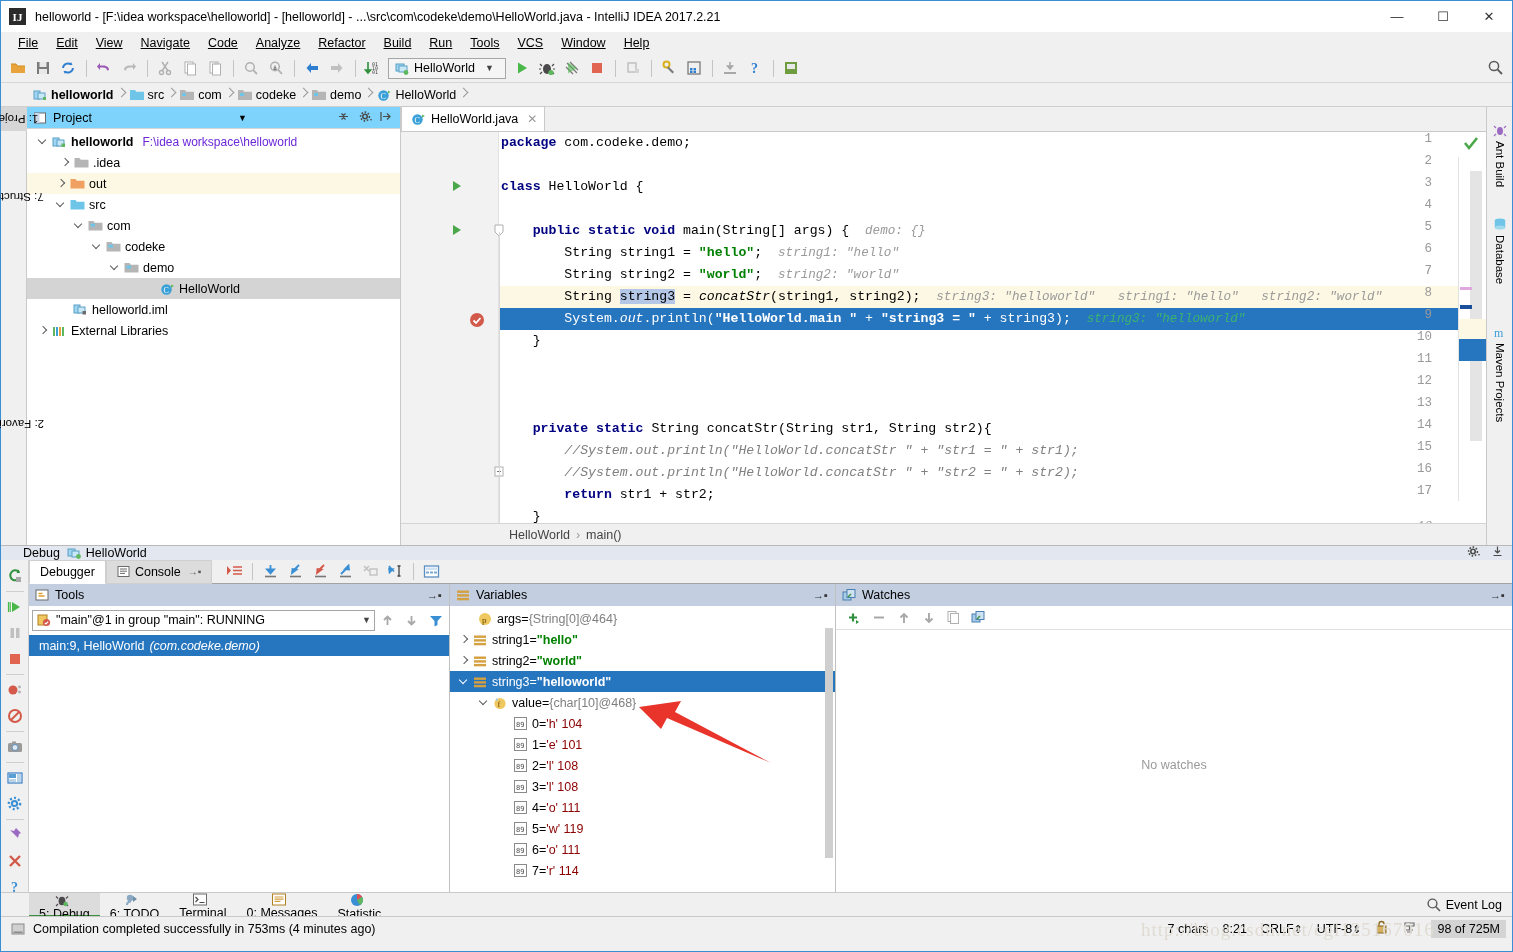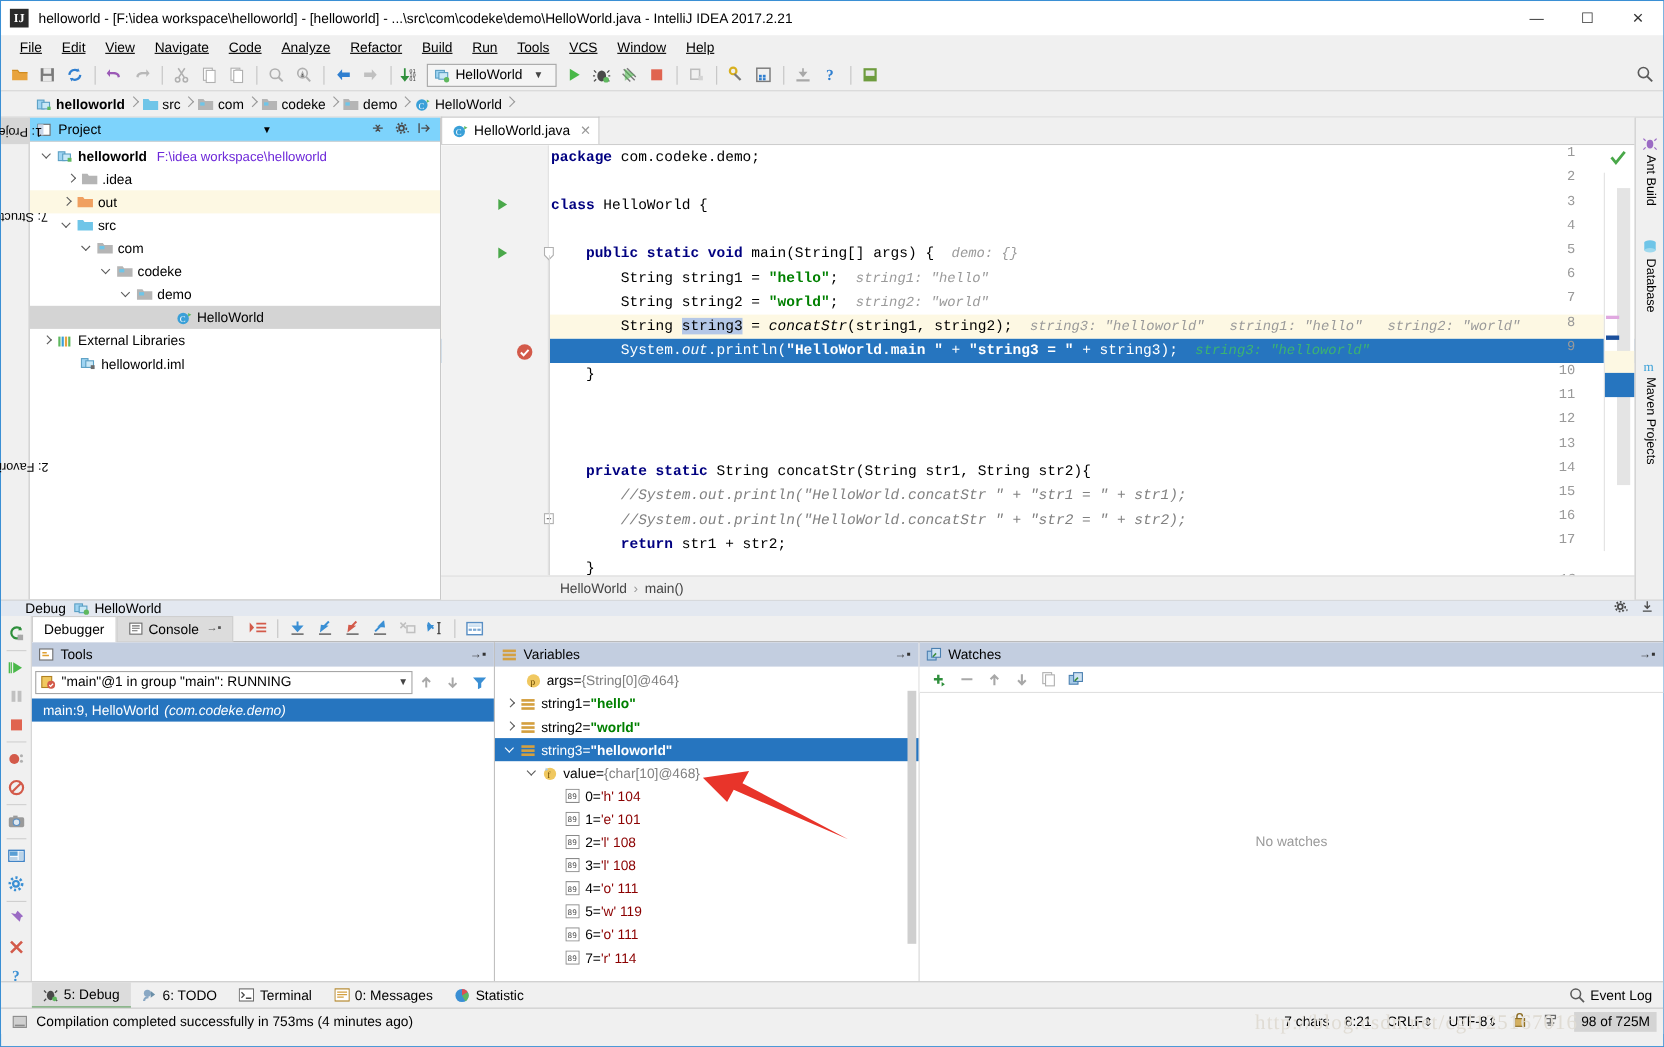--- a/index.html
+++ b/index.html
@@ -172,21 +172,21 @@
   .pane-split { width:1px; background:#c0c0c0; }
   .watches-tb { height:24px; background:#fff; display:flex; align-items:center;
                 padding-left:5px; border-bottom:1px solid #e0e0e0; }
   .wbtn2 { width:25px; height:22px; display:flex; align-items:center; justify-content:center; }
   .nowatches { flex:1; display:flex; align-items:center; justify-content:center;
                color:#9a9a9a; font-size:12.5px; }
 
   
   .bottombar { height:24px; background:#f0f0f0; display:flex; align-items:center;
                border-top:1px solid #c9c9c9; padding-left:28px; position:relative; }
-  .bbtn { height:24px; display:flex; align-items:center; padding:0 10px; font-size:12.5px; }
+  .bbtn { height:24px; display:flex; align-items:center; padding:0 10px; font-size:12.5px;flex-direction:column; }
   .bbtn.sel { background:#dcdcdc; border-bottom:2px solid #3c8f3c; }
   .bbtn .ic { margin-right:5px; display:flex; }
   .eventlog { position:absolute; right:10px; display:flex; align-items:center; font-size:12.5px; }
 
   .statusbar { height:24px; background:#f0f0f0; display:flex; align-items:center;
                border-top:1px solid #c9c9c9; padding-left:10px; position:relative;
                font-size:12.5px; }
   .status-right { position:absolute; right:6px; display:flex; align-items:center; gap:14px; }
   .memchip { background:#d4d4d4; padding:2px 6px; }
   .watermark { position:absolute; left:1140px; top:918px; font-size:19px; color:#e0dcd4;
@@ -551,38 +551,38 @@
           <span class="arrow"></span>
           <span style="width:18px;"></span>
           <svg width="15" height="14">
               <circle cx="6.5" cy="7.5" r="5.2" fill="#3aa0d8"></circle>
               <text x="3.4" y="11" font-size="8" fill="#fff" font-family="serif">C</text>
               <path d="M11 2.5l3 1.6-3 1.6z" fill="#5fb85f"></path>
             </svg>
           <span class="tlabel">HelloWorld</span>
         </div>
 
+        <div class="trow" style="padding-left:46px;">
+          <svg width="15" height="14">
+              <rect x="1" y="2" width="6" height="8" fill="#9fd4f2" stroke="#5a9fc4"></rect>
+              <rect x="5" y="4" width="7" height="6" fill="#c9e8f7" stroke="#5a9fc4"></rect>
+              <rect x="9.5" y="8" width="3.5" height="3.5" fill="#6b6b6b"></rect>
+            </svg>
+          <span class="tlabel">helloworld.iml</span>
+        </div>
+
         <div class="trow" style="padding-left:10px;">
           <span class="arrow right"></span>
           <svg width="15" height="14">
               <rect x="1" y="3" width="2" height="9" fill="#5fb85f"></rect>
               <rect x="4" y="3" width="2" height="9" fill="#3aa0d8"></rect>
               <rect x="7" y="3" width="2" height="9" fill="#e8a33d"></rect>
               <rect x="10" y="3" width="2" height="9" fill="#5fb85f"></rect>
             </svg>
           <span class="tlabel">External Libraries</span>
-        </div>
-
-        <div class="trow" style="padding-left:46px;">
-          <svg width="15" height="14">
-              <rect x="1" y="2" width="6" height="8" fill="#9fd4f2" stroke="#5a9fc4"></rect>
-              <rect x="5" y="4" width="7" height="6" fill="#c9e8f7" stroke="#5a9fc4"></rect>
-              <rect x="9.5" y="8" width="3.5" height="3.5" fill="#6b6b6b"></rect>
-            </svg>
-          <span class="tlabel">helloworld.iml</span>
         </div>
       </div>
     </div>
 
     <div class="editor">
       <div class="tabstrip">
         <div class="etab">
           <svg width="15" height="14">
               <circle cx="6.5" cy="7.5" r="5.2" fill="#3aa0d8"></circle>
               <text x="3.4" y="11" font-size="8" fill="#fff" font-family="serif">C</text>

